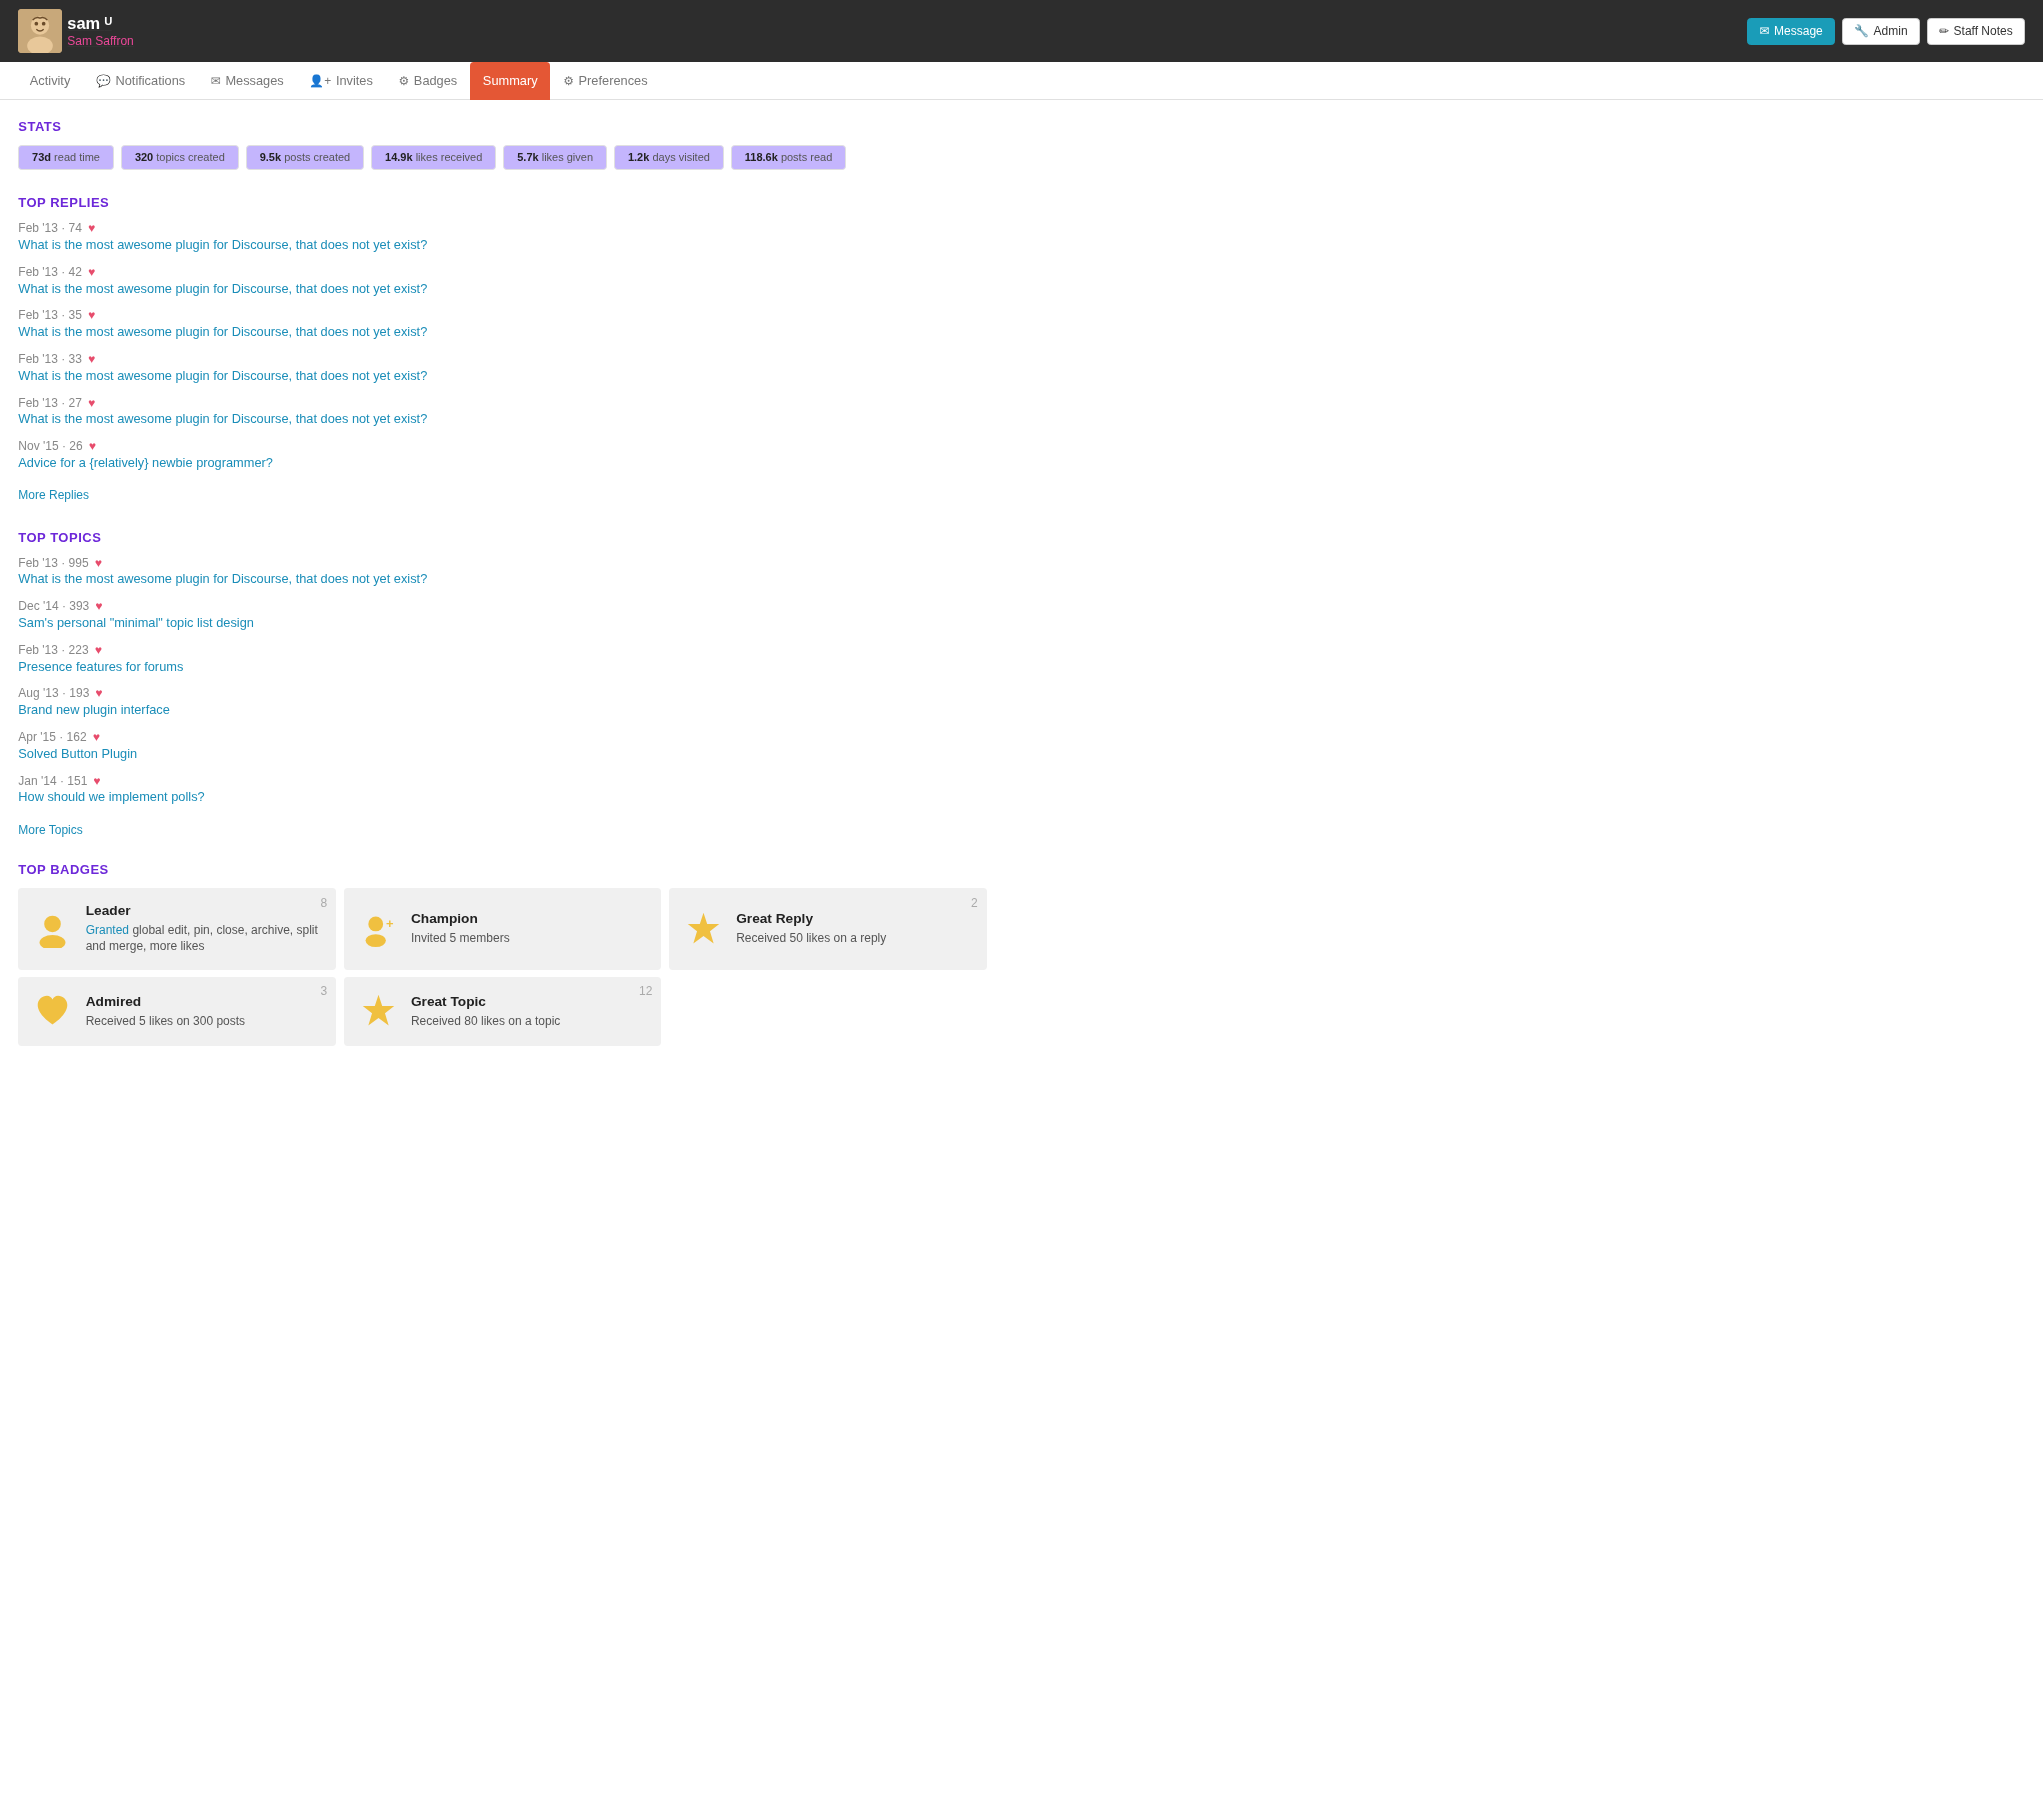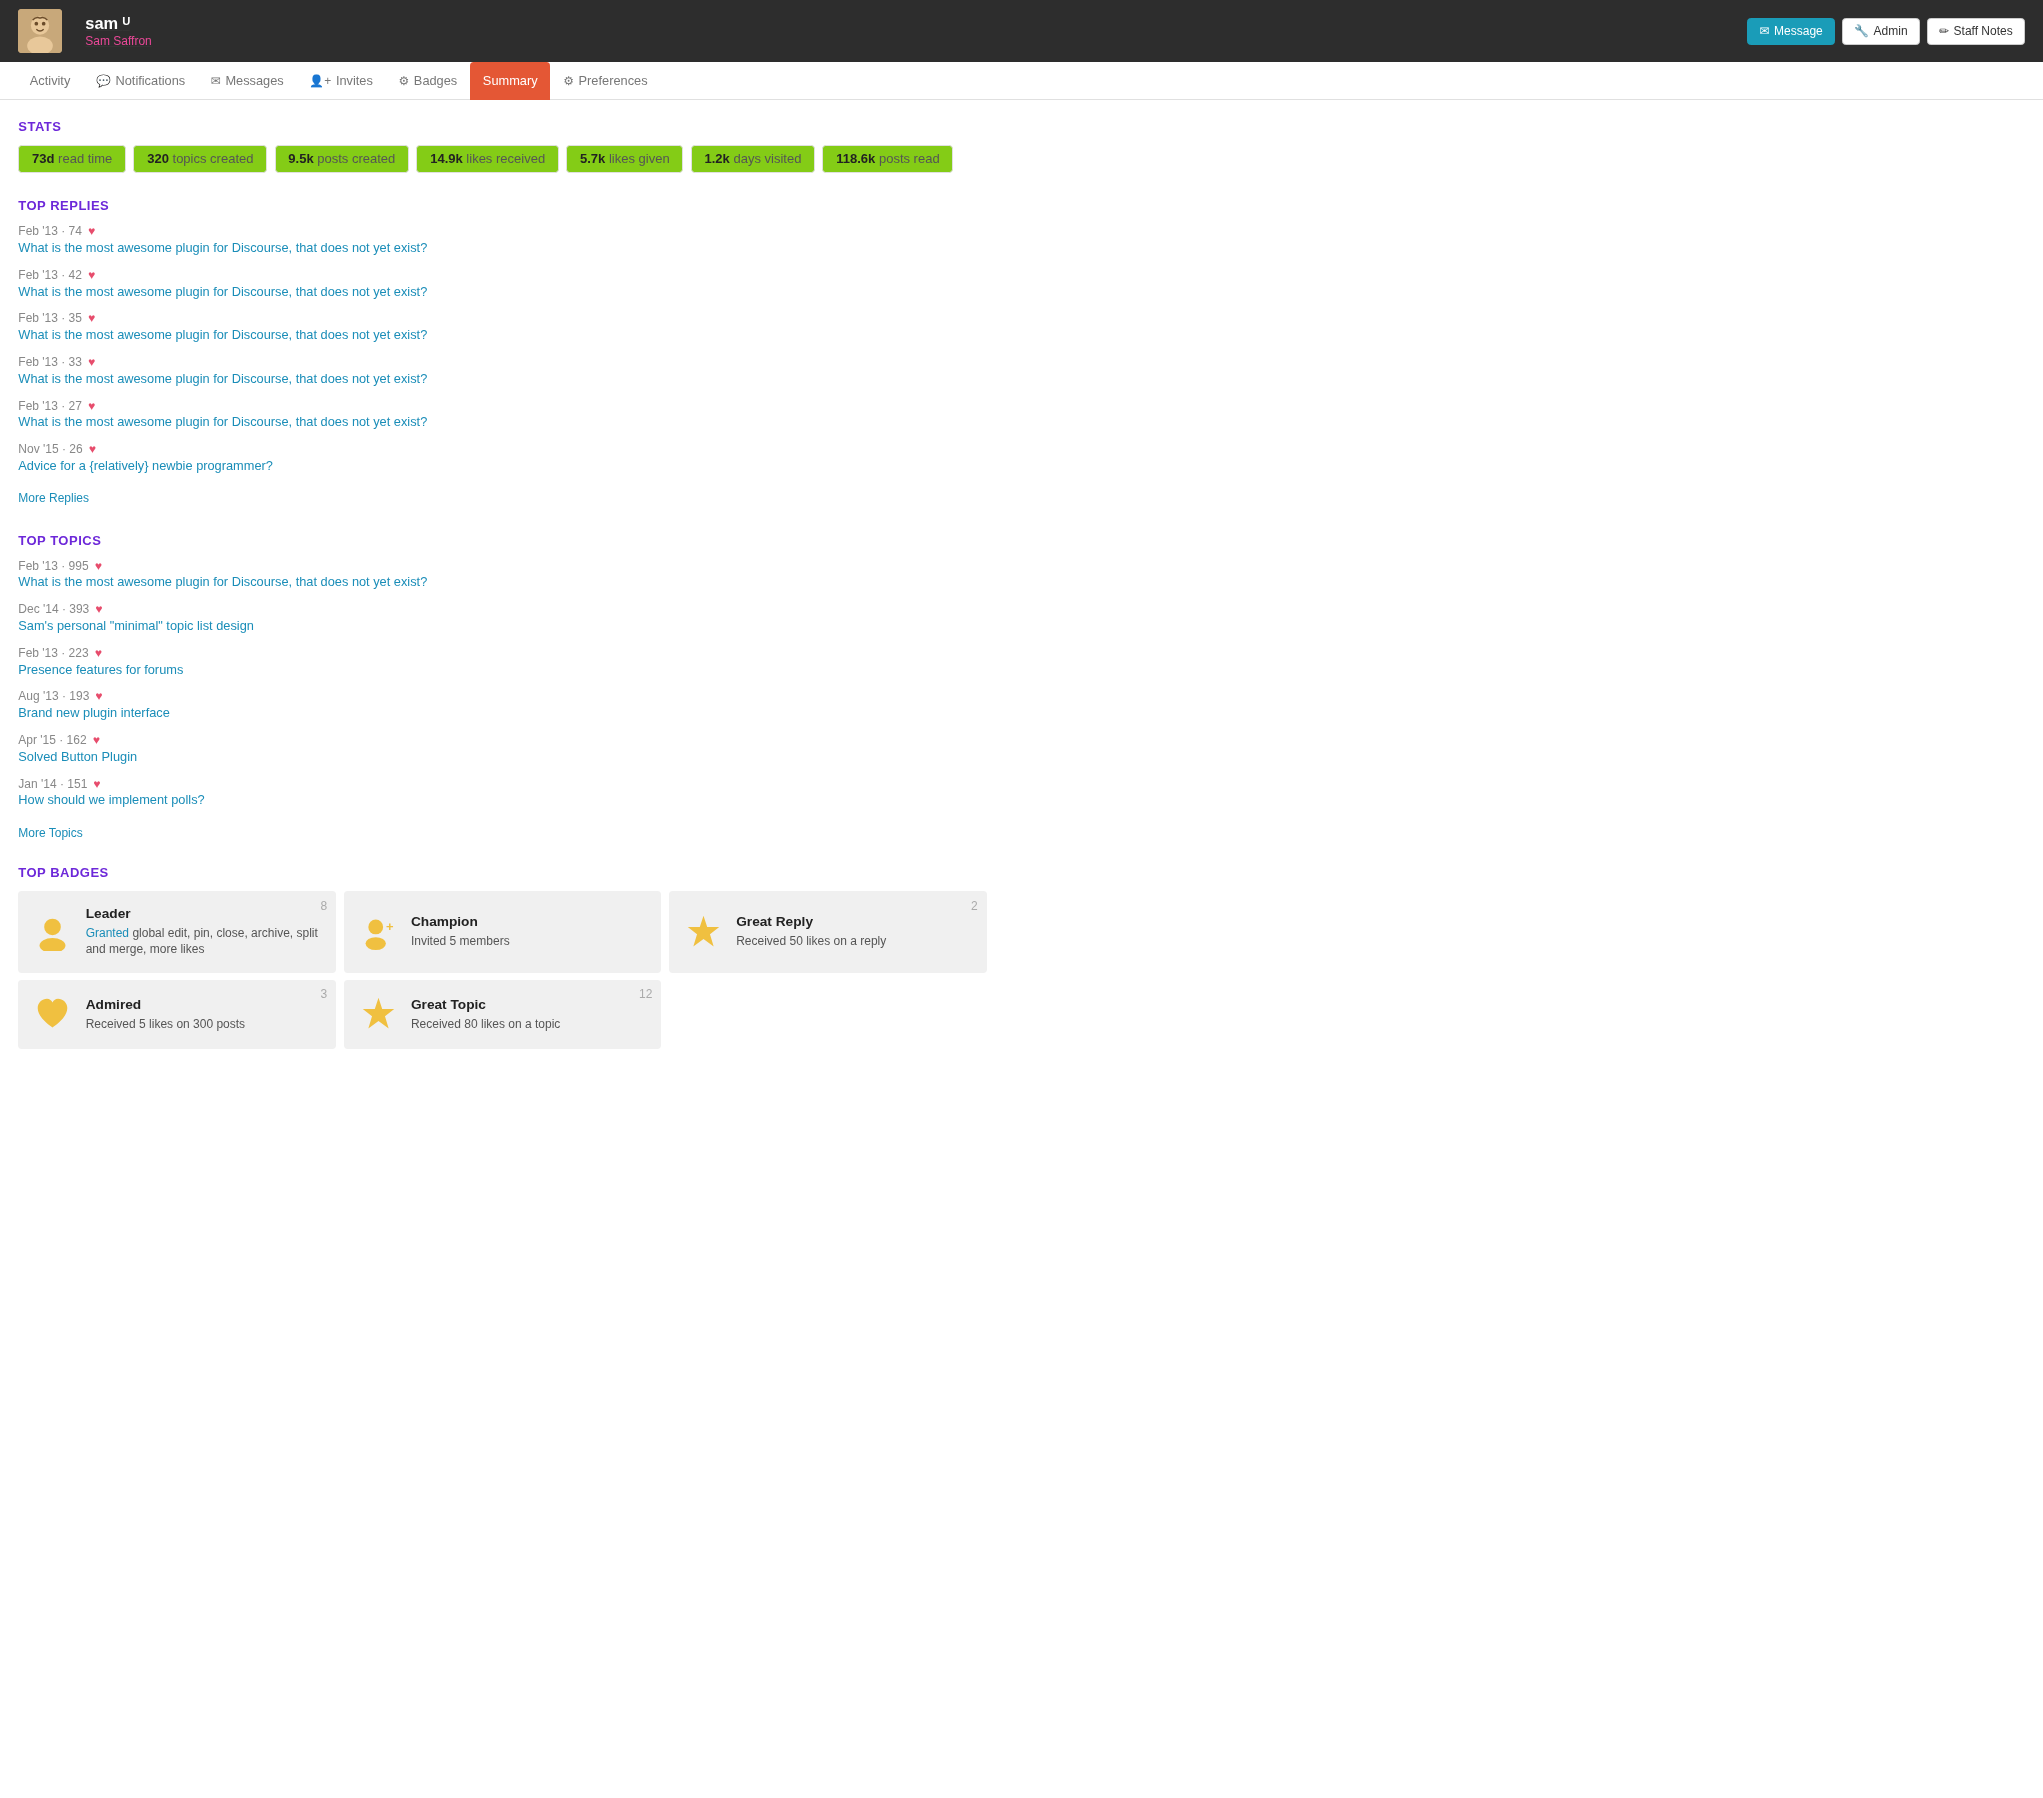--- a/index.html
+++ b/index.html
@@ -9,21 +9,21 @@
     .header {
       background: #2d2d2d;
       display: flex;
       align-items: center;
       padding: 9.1px 18.3px;
       justify-content: space-between;
     }
     .header-left {
       display: flex;
       align-items: center;
-      gap: 23px;
+      gap: 5px;
       text-decoration: underline;
     }
     .avatar {
       width: 44px;
       height: 44px;
       border-radius: 3.7px;
       background: #c8a87a;
       overflow: hidden;
       display: flex;
       align-items: center;
@@ -109,25 +109,25 @@
     }
 
     
     .stats-row {
       display: flex;
       gap: 7.3px;
       flex-wrap: wrap;
       margin-bottom: 25.6px;
     }
     .stat-pill {
-      background: #84cc16;
+      background: #c4b5fd;
       border: 0.9px solid #e0e0e0;
       border-radius: 3.7px;
       padding: 5.5px 12.8px;
-      font-size: 13px;
+      font-size: 11px;
       color: #555;
       white-space: nowrap;
     }
     .stat-pill strong {
       color: #222;
       font-weight: bold;
     }
 
     
     .two-col {

